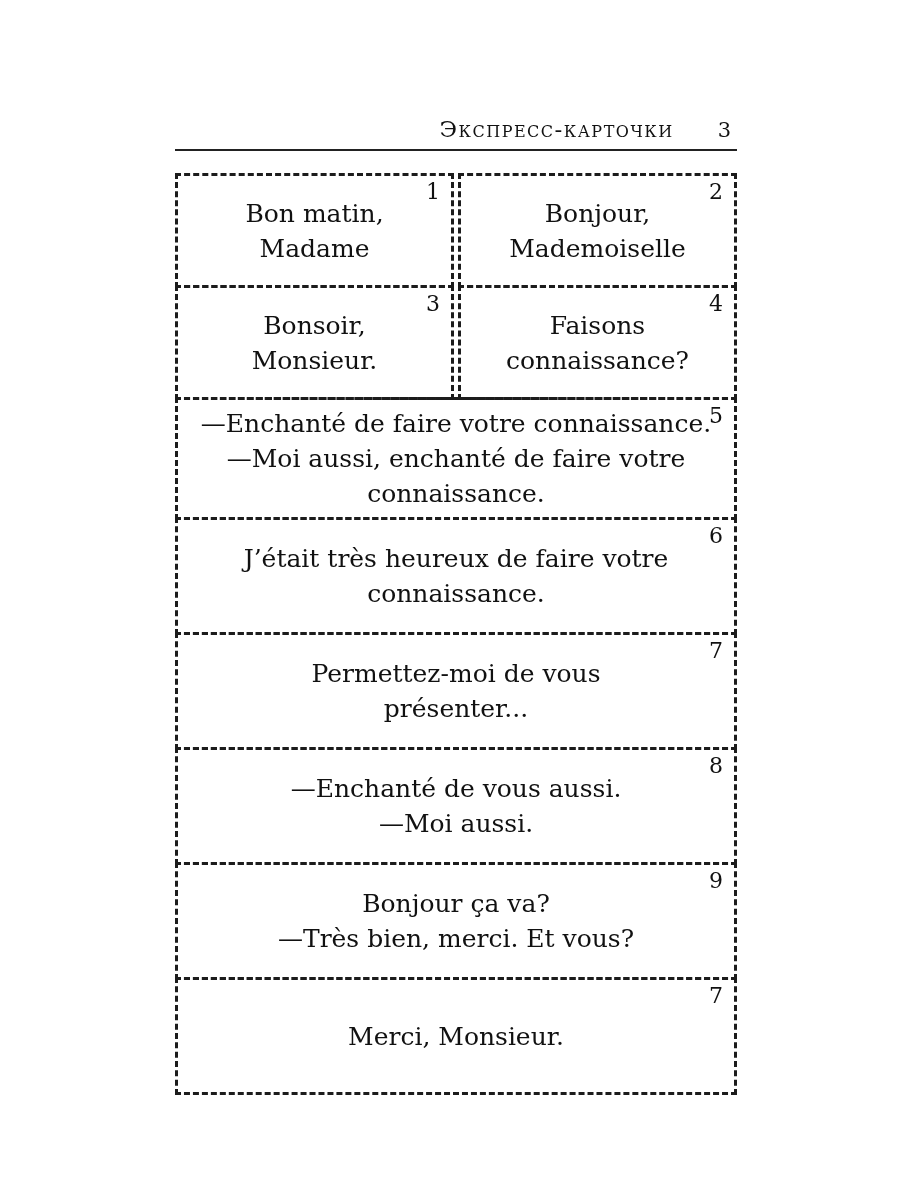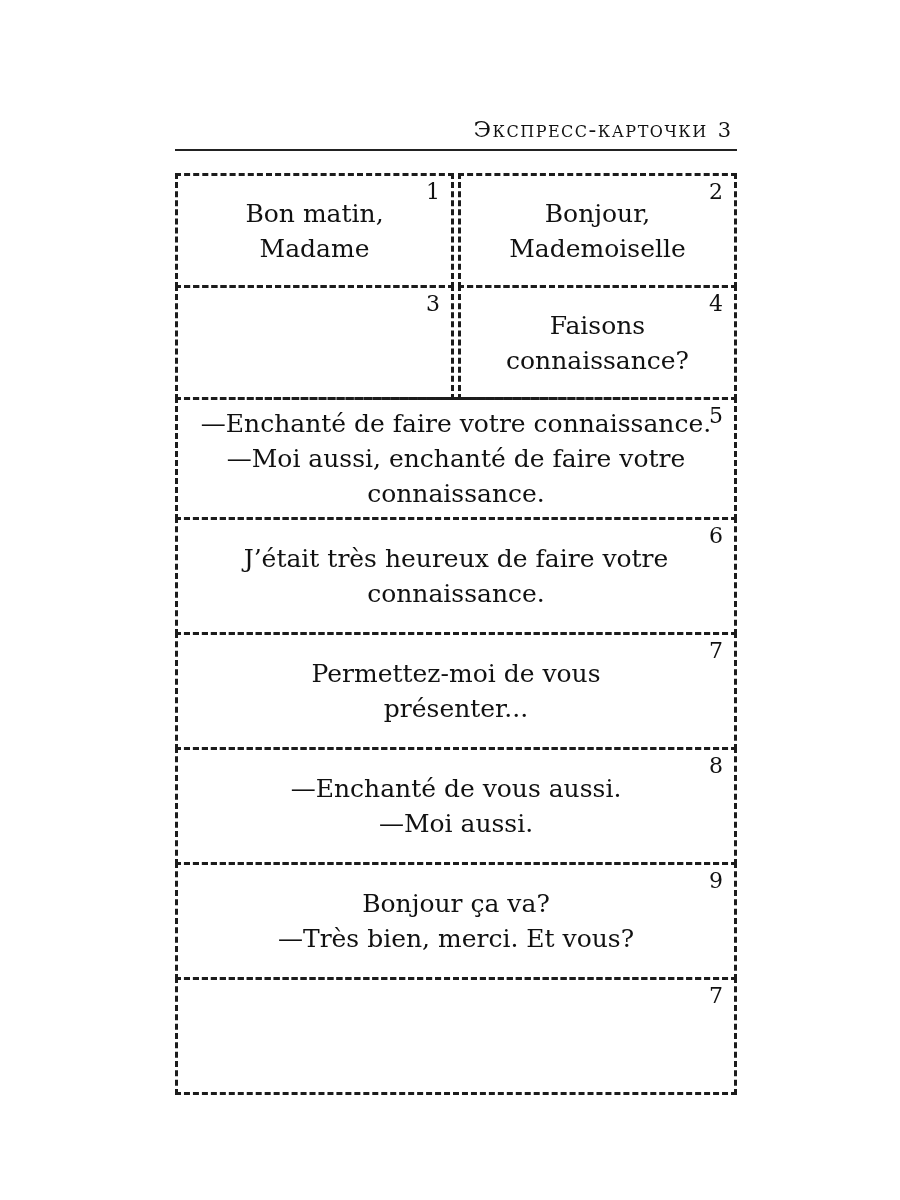--- a/index.html
+++ b/index.html
@@ -15,21 +15,21 @@
   .content {
     position: absolute;
     left: 175px;
     top: 116px;
     width: 562px;
   }
   .header-row {
     display: flex;
     justify-content: flex-end;
     align-items: baseline;
-    gap: 10px;
+    gap: 44px;
     padding-bottom: 7px;
     padding-right: 6px;
   }
   .header-title {
     font-variant: small-caps;
     font-size: 23px;
     letter-spacing: 1.5px;
   }
   .page-num {
     font-size: 21px;
@@ -98,20 +98,22 @@
       <div class="card half">
         <span class="card-num">2</span>
         <div class="card-text">Bonjour,
 Mademoiselle</div>
       </div>
     </div>
 
     <div class="row">
       <div class="card half">
         <span class="card-num">3</span>
+        <div class="card-text">Bonsoir,
+Monsieur.</div>
       </div>
       <div class="card half">
         <span class="card-num">4</span>
         <div class="card-text">Faisons
 connaissance?</div>
       </div>
     </div>
 
     <div class="row">
       <div class="card full tall">
@@ -150,17 +152,18 @@
       <div class="card full">
         <span class="card-num">9</span>
         <div class="card-text">Bonjour ça va?
 —Très bien, merci. Et vous?</div>
       </div>
     </div>
 
     <div class="row">
       <div class="card full">
         <span class="card-num">7</span>
+        <div class="card-text">Merci, Monsieur.</div>
       </div>
     </div>
 
   </div>
 </div>
 
 </body></html>

